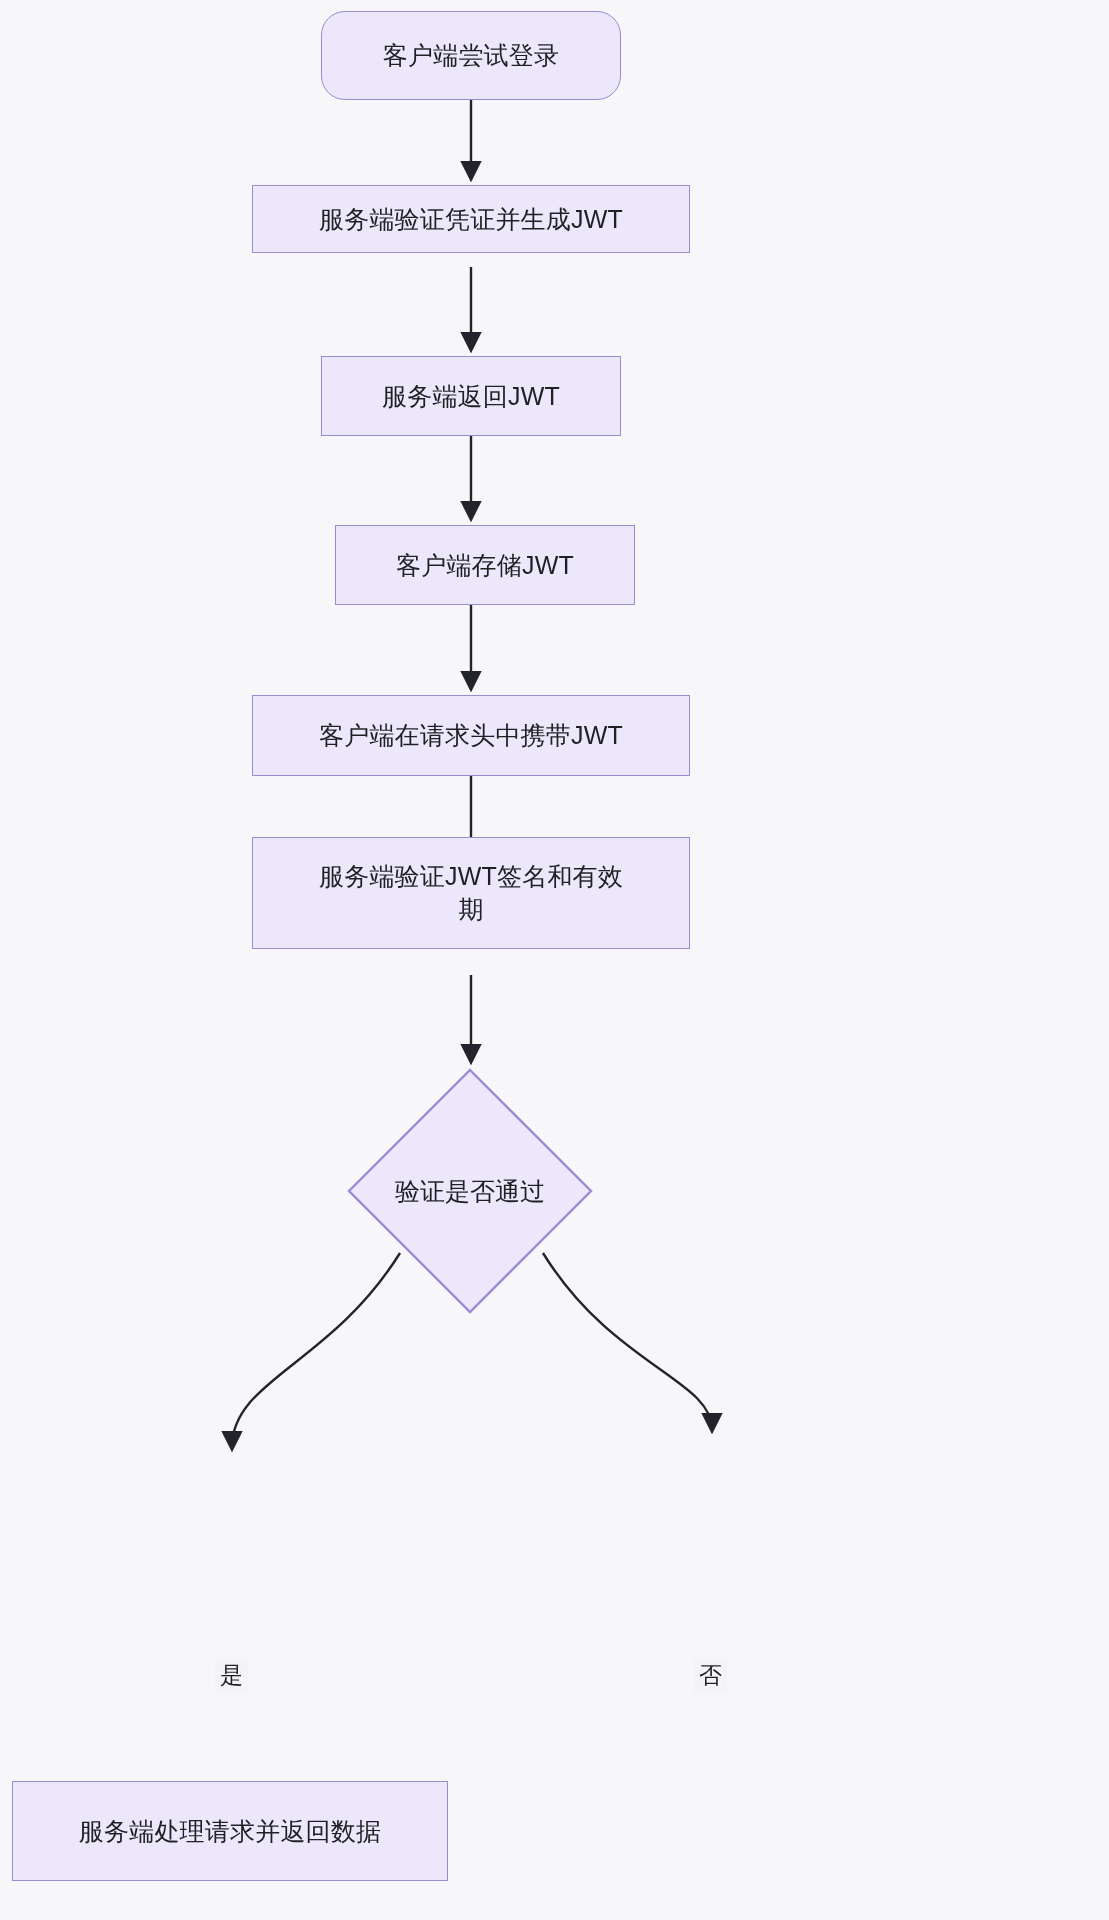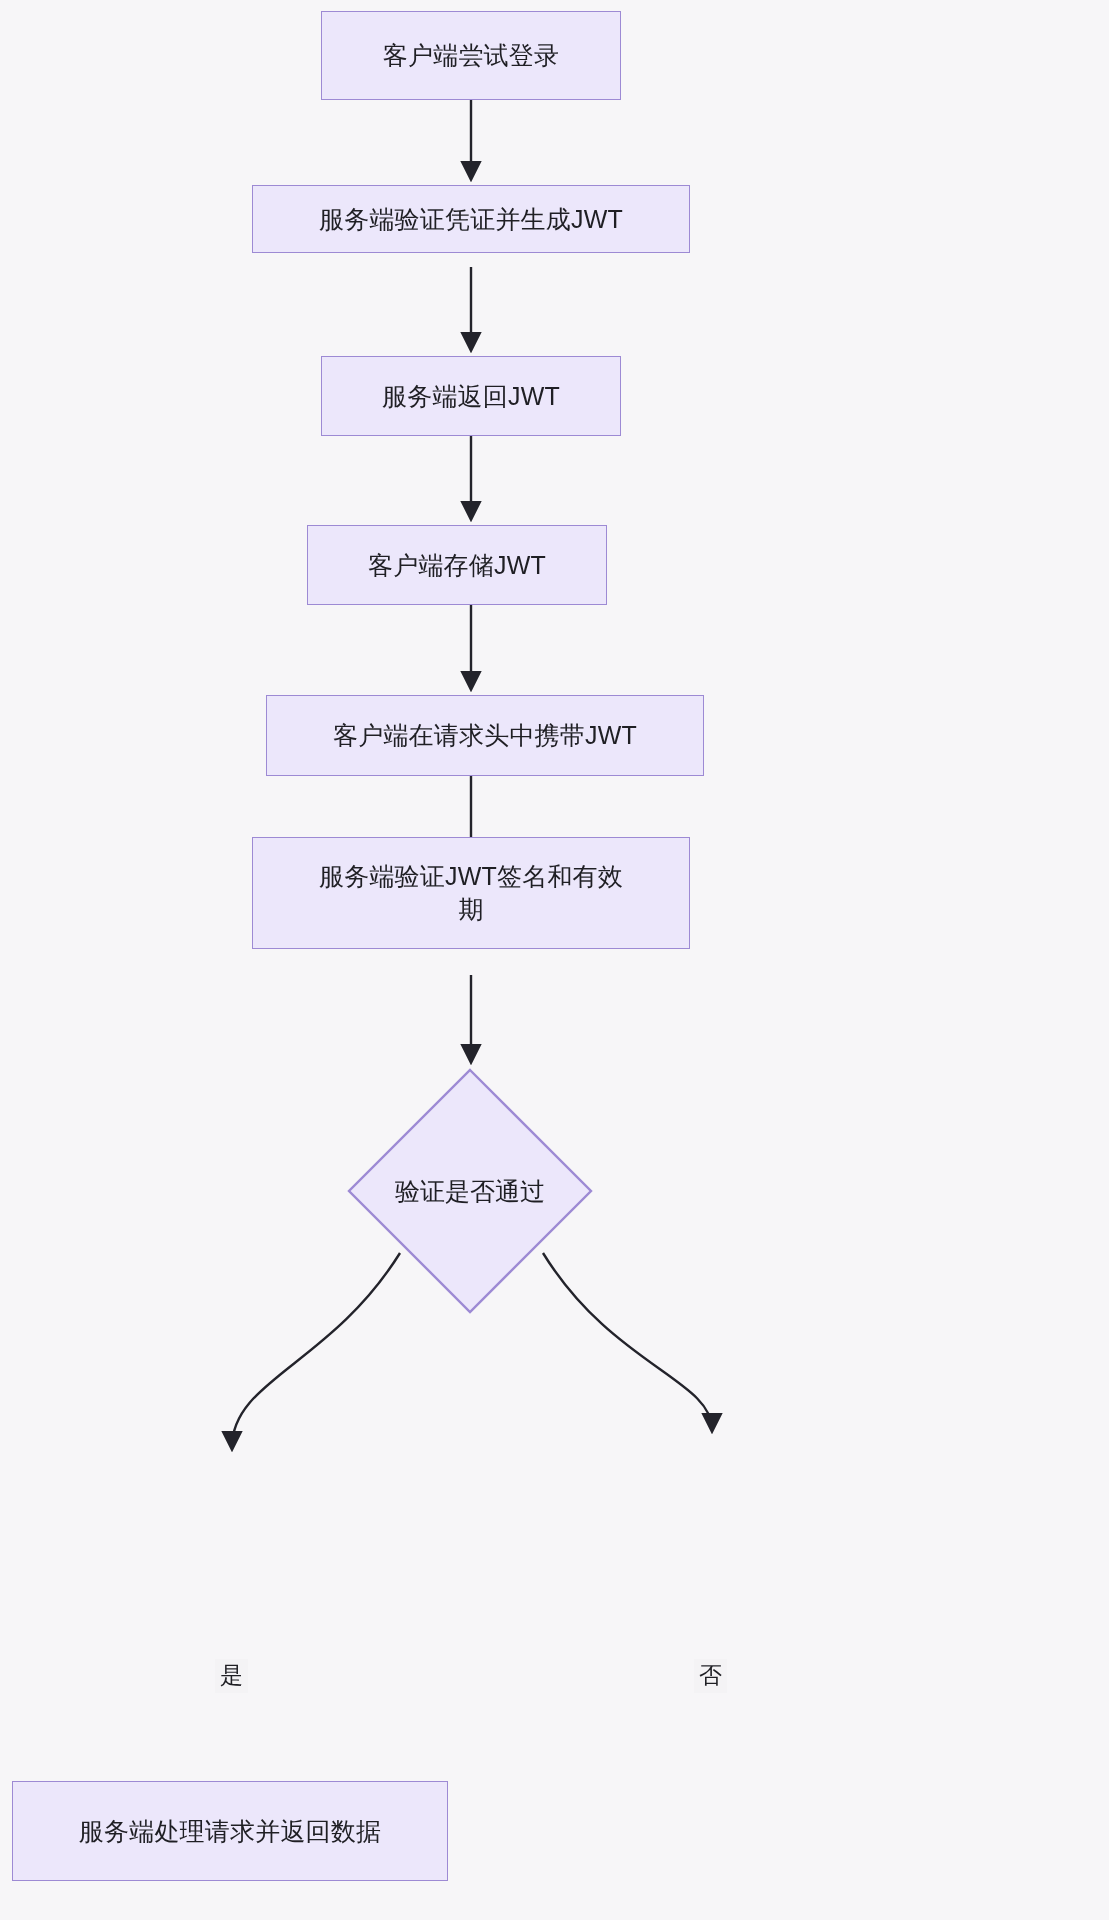--- a/index.html
+++ b/index.html
@@ -75,29 +75,29 @@
       <path d="M 471 267 L 471 348"></path>
       <path d="M 471 436 L 471 517"></path>
       <path d="M 471 605 L 471 687"></path>
       <path d="M 471 776 L 471 855"></path>
       <path d="M 471 975 L 471 1060"></path>
       <path d="M 400 1253 C 330 1365 232 1380 232 1447"></path>
       <path d="M 543 1253 C 612 1365 712 1380 712 1429"></path>
     </g>
   </svg>
 
-  <div class="node" style="left:321px;top:11px;width:300px;height:89px;">客户端尝试登录</div>
+  <div class="node" style="left:321px;top:11px;width:300px;height:89px;border-radius:24px;">客户端尝试登录</div>
 
   <div class="node" style="left:252px;top:185px;width:438px;height:68px;">服务端验证凭证并生成JWT</div>
 
   <div class="node" style="left:321px;top:356px;width:300px;height:80px;">服务端返回JWT</div>
 
-  <div class="node" style="left:307px;top:525px;width:300px;height:80px;">客户端存储JWT</div>
+  <div class="node" style="left:335px;top:525px;width:300px;height:80px;">客户端存储JWT</div>
 
-  <div class="node" style="left:266px;top:695px;width:438px;height:81px;">客户端在请求头中携带JWT</div>
+  <div class="node" style="left:252px;top:695px;width:438px;height:81px;">客户端在请求头中携带JWT</div>
 
   <div class="node" style="left:252px;top:837px;width:438px;height:112px;">服务端验证JWT签名和有效
 期</div>
 
   <div class="diamond" style="left:347px;top:1068px;width:246px;height:246px;">
     <svg class="dshape" viewBox="0 0 246 246" xmlns="http://www.w3.org/2000/svg" preserveAspectRatio="none">
       <polygon points="123,2 244,123 123,244 2,123" fill="#ece7fb" stroke="#9d8ad4" stroke-width="2.4"></polygon>
     </svg>
     <span class="dlabel">验证是否通过</span>
   </div>

